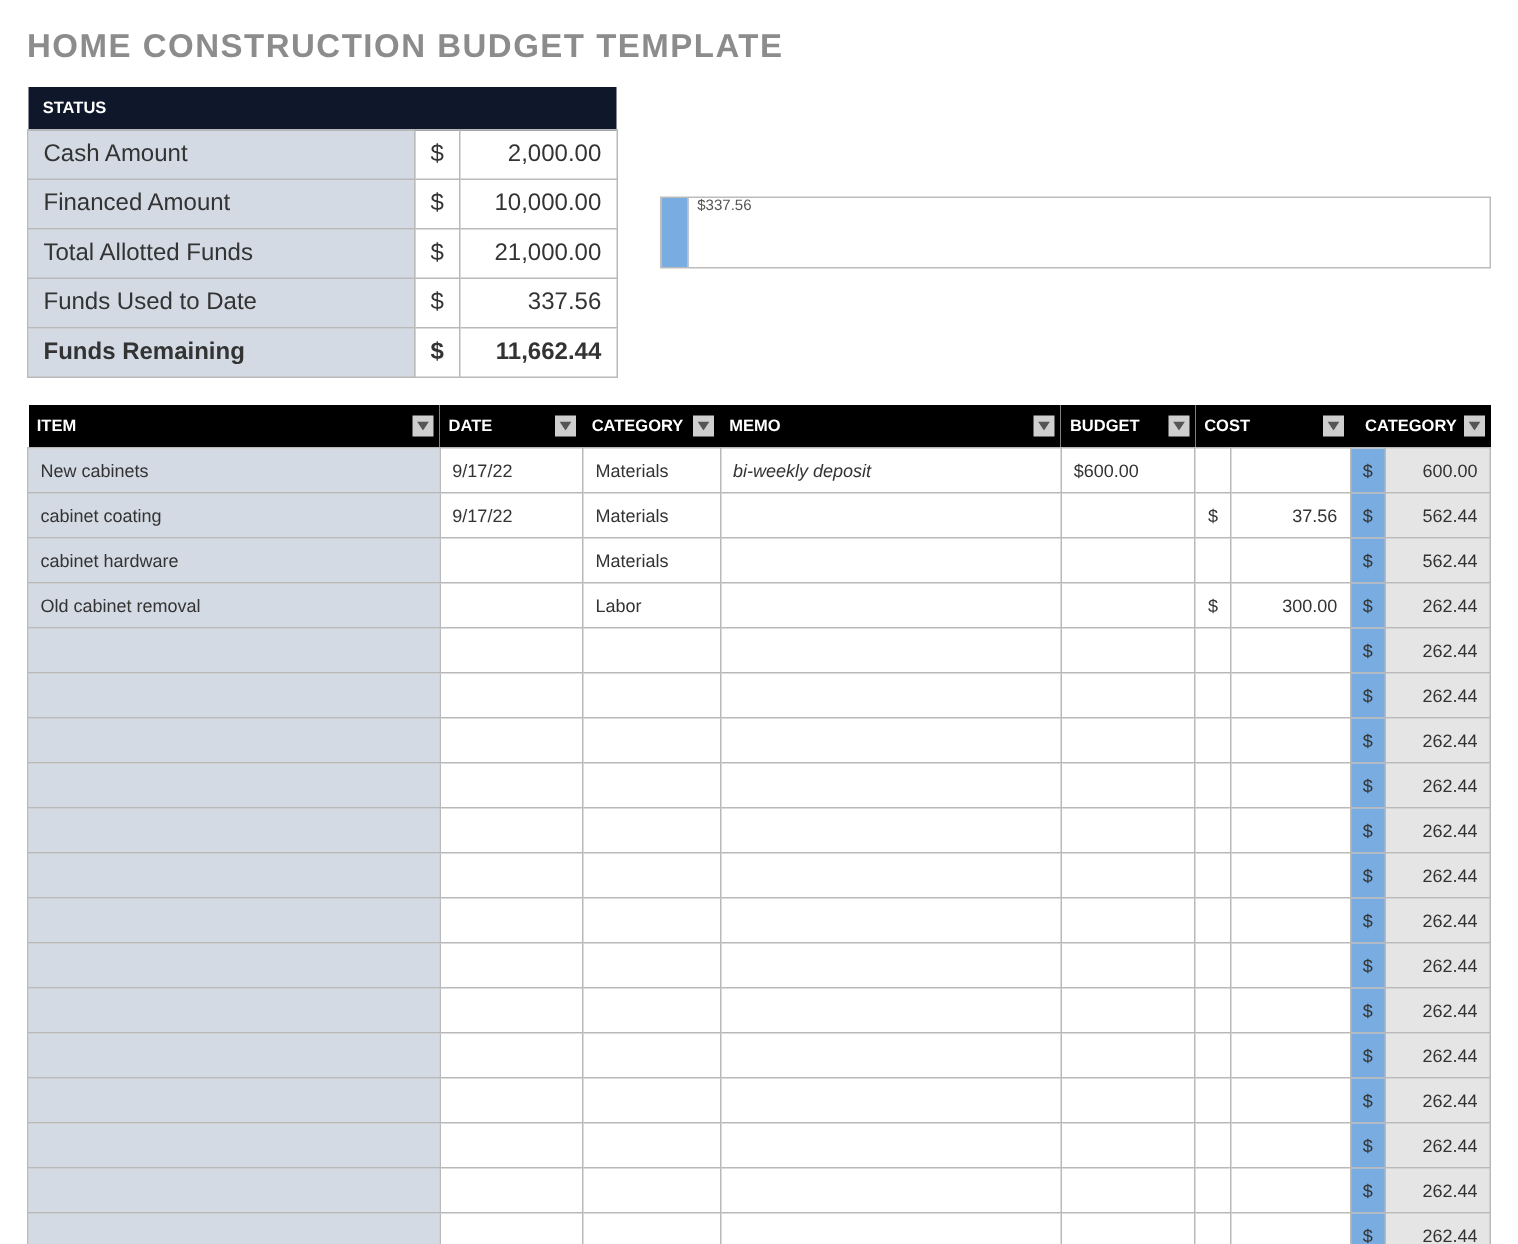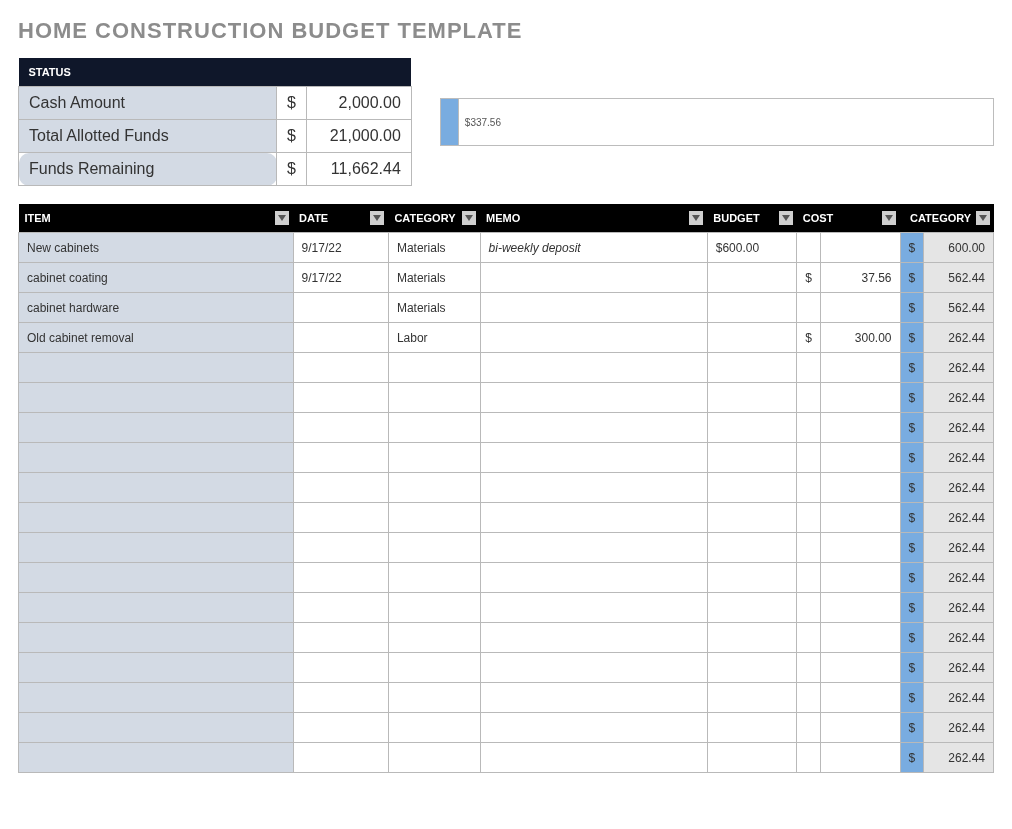--- a/index.html
+++ b/index.html
@@ -29,29 +29,29 @@
     font-size: 11px; font-weight: bold; padding: 8px 10px;
   }
   .status-tbl td {
     border: 1px solid #b9b9b9;
     padding: 7px 10px;
     font-size: 16px;
   }
   .status-label { background: #d3dae4; width: 272px; }
   .status-cur { width: 20px; text-align: left; }
   .status-val { text-align: right; width: 106px; }
-  .bold td { font-weight: normal; border-radius: 10px; }
+  .bold td { font-weight: bold; }
 
   
   .progress-wrap {
     margin-left: 28px;
     width: 560px;
     height: 48px;
     border: 1px solid #bcbcbc;
-    display: flex; align-items: center;
+    display: flex; align-items: flex-start;
     position: relative;
   }
   .progress-bar {
     height: 100%; width: 18px;
     background: #79ace0;
     border-right: 1px solid #bcbcbc;
   }
   .progress-label { font-size: 10px; margin-left: 6px; color: #555; }
 
   
@@ -106,23 +106,33 @@
           <th colspan="3">STATUS</th>
         </tr>
     </tbody>
       <tbody id="status-body">
         <tr>
           <td class="status-label">Cash Amount</td>
           <td class="status-cur">$</td>
           <td class="status-val">2,000.00</td>
         </tr>
         <tr>
+          <td class="status-label">Financed Amount</td>
+          <td class="status-cur">$</td>
+          <td class="status-val">10,000.00</td>
+        </tr>
+        <tr>
           <td class="status-label">Total Allotted Funds</td>
           <td class="status-cur">$</td>
           <td class="status-val">21,000.00</td>
+        </tr>
+        <tr>
+          <td class="status-label">Funds Used to Date</td>
+          <td class="status-cur">$</td>
+          <td class="status-val">337.56</td>
         </tr>
         <tr class="bold">
           <td class="status-label">Funds Remaining</td>
           <td class="status-cur">$</td>
           <td class="status-val">11,662.44</td>
         </tr>
       </tbody>
   </table>
 
   <div class="progress-wrap">

